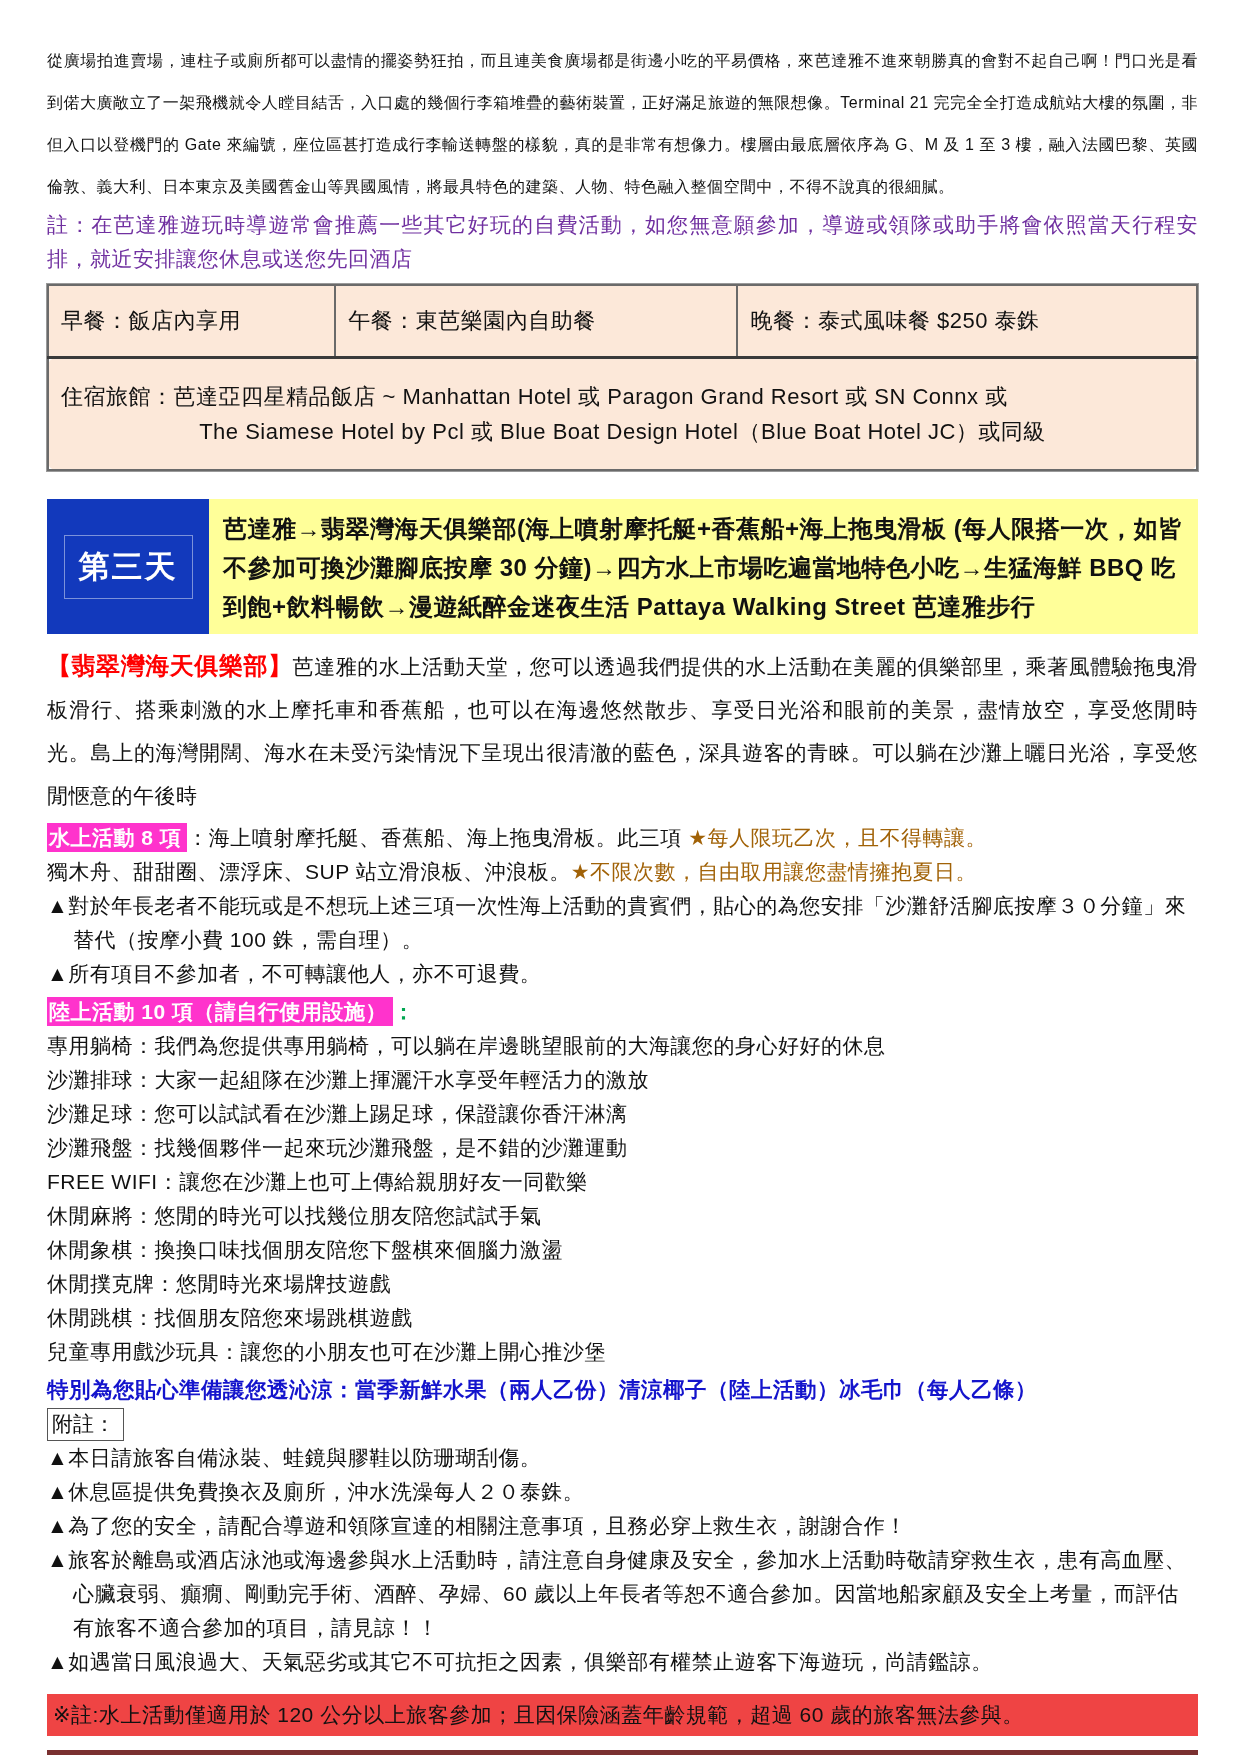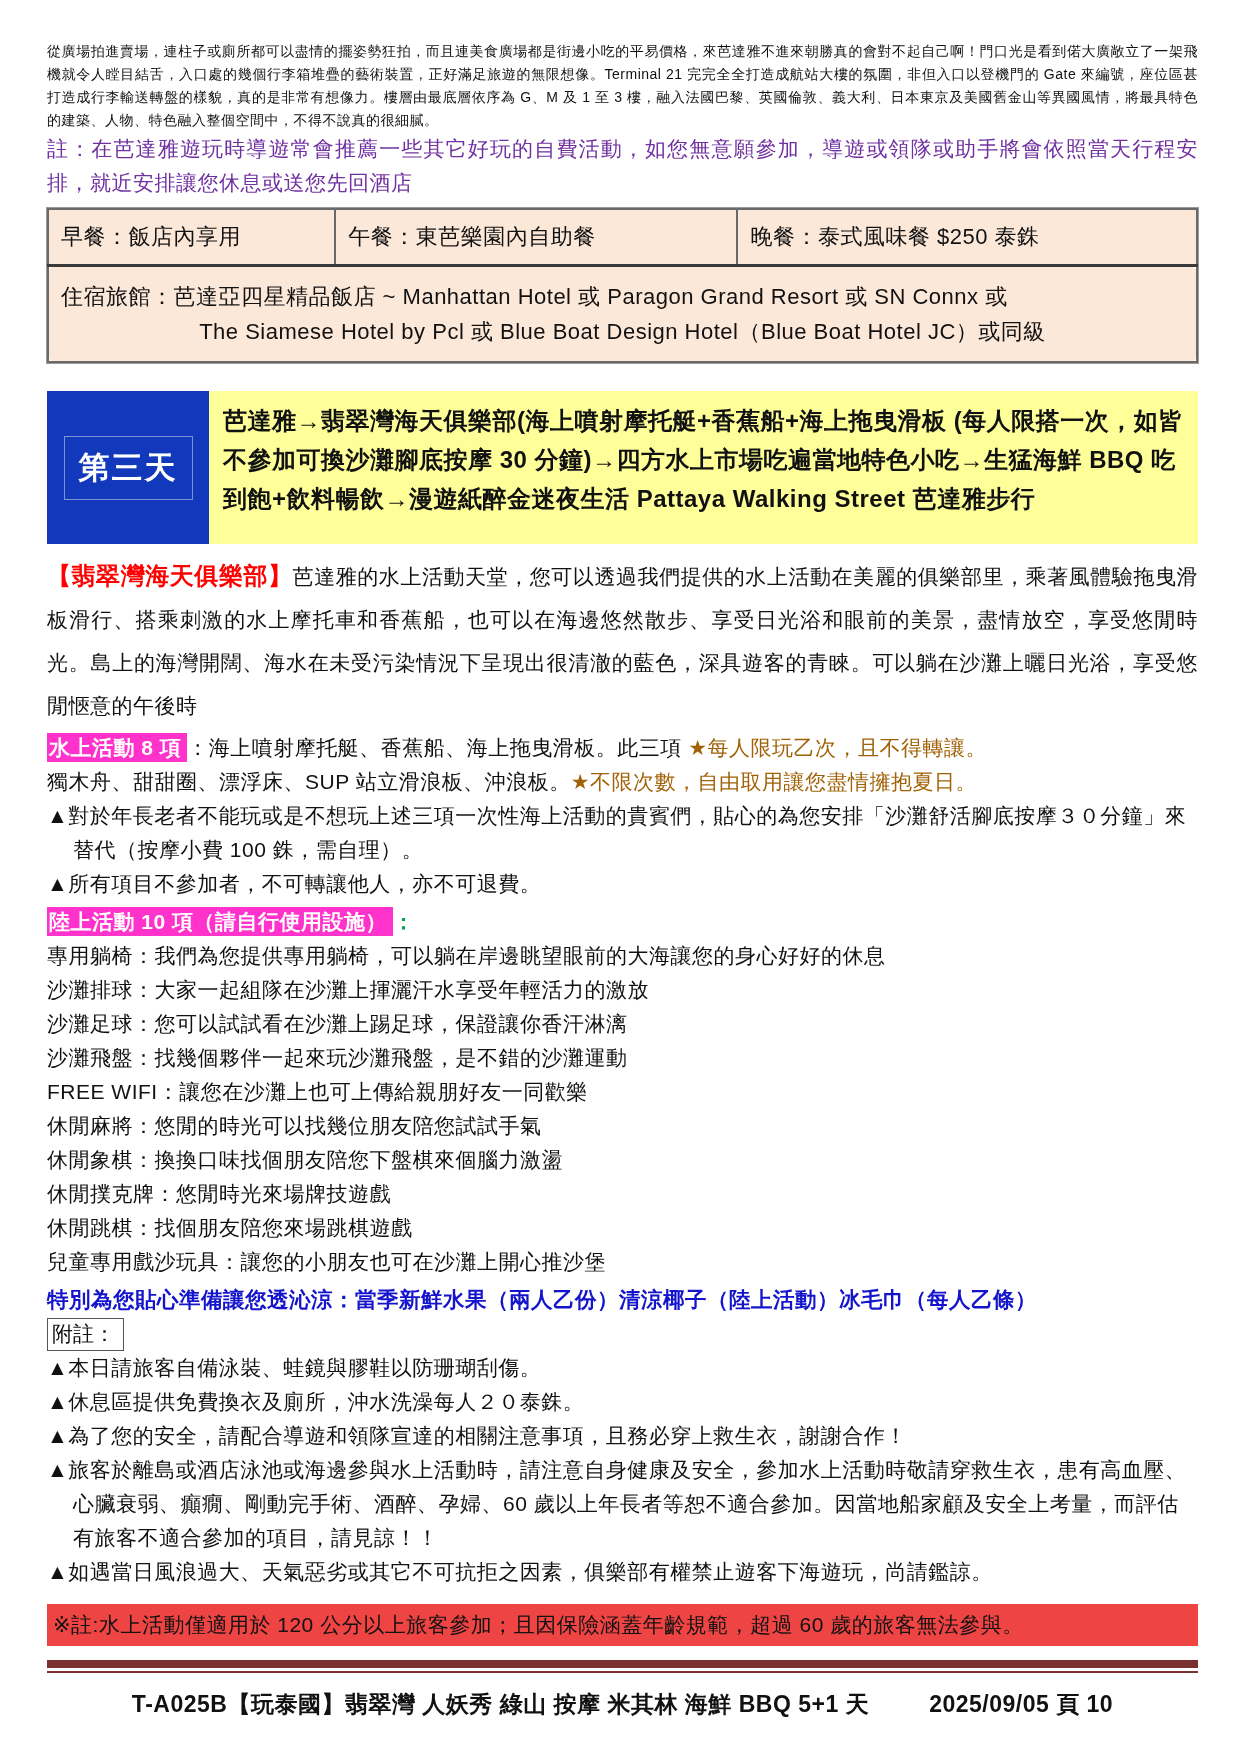--- a/index.html
+++ b/index.html
@@ -10,22 +10,22 @@
   }
   .page{
     position:relative;
     width:1241px;
     min-height:1755px;
     background:#fff;
     box-sizing:border-box;
     padding:40px 43px 0 47px;
   }
   .intro{
-    font-size:14px;
-    line-height:23px;
+    font-size:16px;
+    line-height:42px;
     text-align:justify;
     letter-spacing:0.5px;
   }
   .purple-note{
     font-size:21px;
     line-height:34px;
     color:#7030A0;
     text-align:justify;
     letter-spacing:0.5px;
   }
@@ -34,21 +34,21 @@
     width:100%;
     border-collapse:collapse;
     margin-top:8px;
     border:2px solid #3a3a3a;
     outline:1px solid #9a9a9a;
   }
   .meal-table td{
     background:#FCE8D9;
     border:2px solid #6a6a6a;
     font-size:22px;
-    padding:12px 12px;
+    padding:20px 12px;
     letter-spacing:0.5px;
   }
   .meal-table .hotel-cell{
     border-top:3px solid #3a3a3a;
     line-height:35px;
     border-radius:8px;
   }
   .hotel-line2{text-align:center;}
   
   .day-banner{
@@ -70,21 +70,21 @@
     border:1px solid rgba(255,255,255,0.45);
     padding:10px 14px;
     letter-spacing:2px;
   }
   .day-content{
     flex:1;
     background:#FFFF99;
     font-size:24px;
     font-weight:bold;
     line-height:39px;
-    padding:10px 14px 26px 14px;
+    padding:10px 14px 8px 14px;
     letter-spacing:0.5px;
   }
   
   .club-desc{
     font-size:21px;
     line-height:43px;
     text-align:justify;
     margin-top:10px;
     letter-spacing:0.5px;
   }

